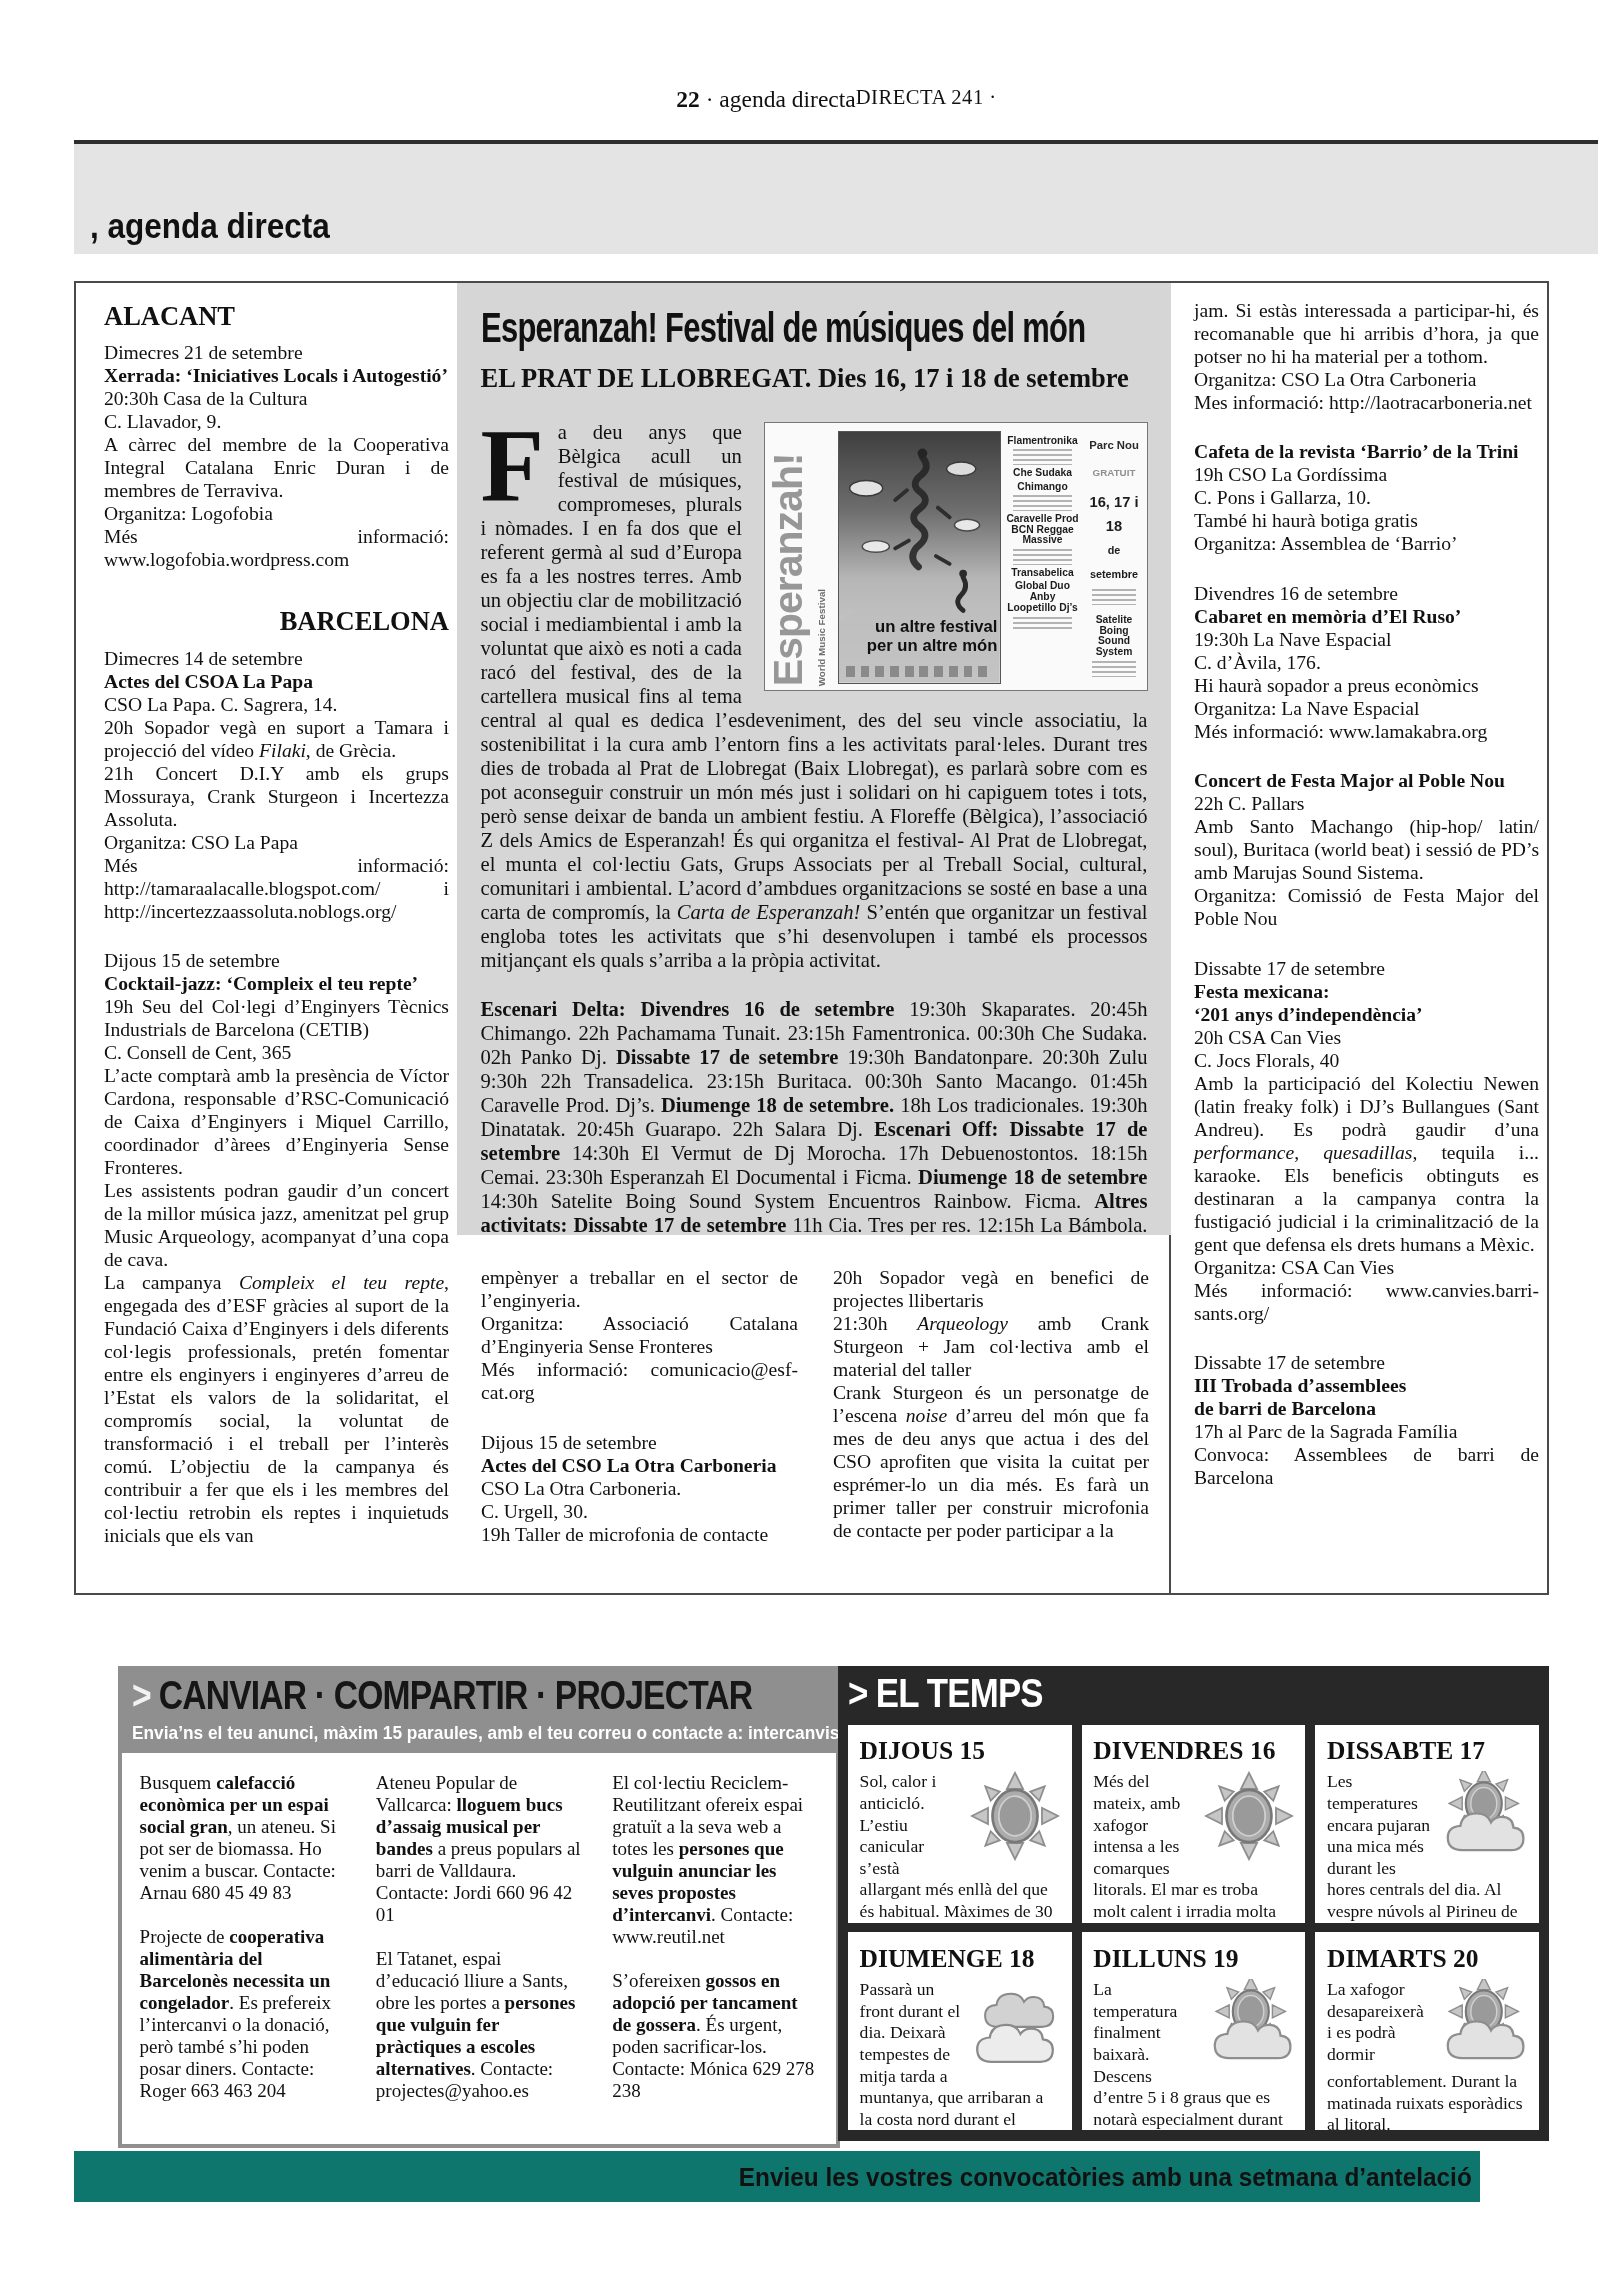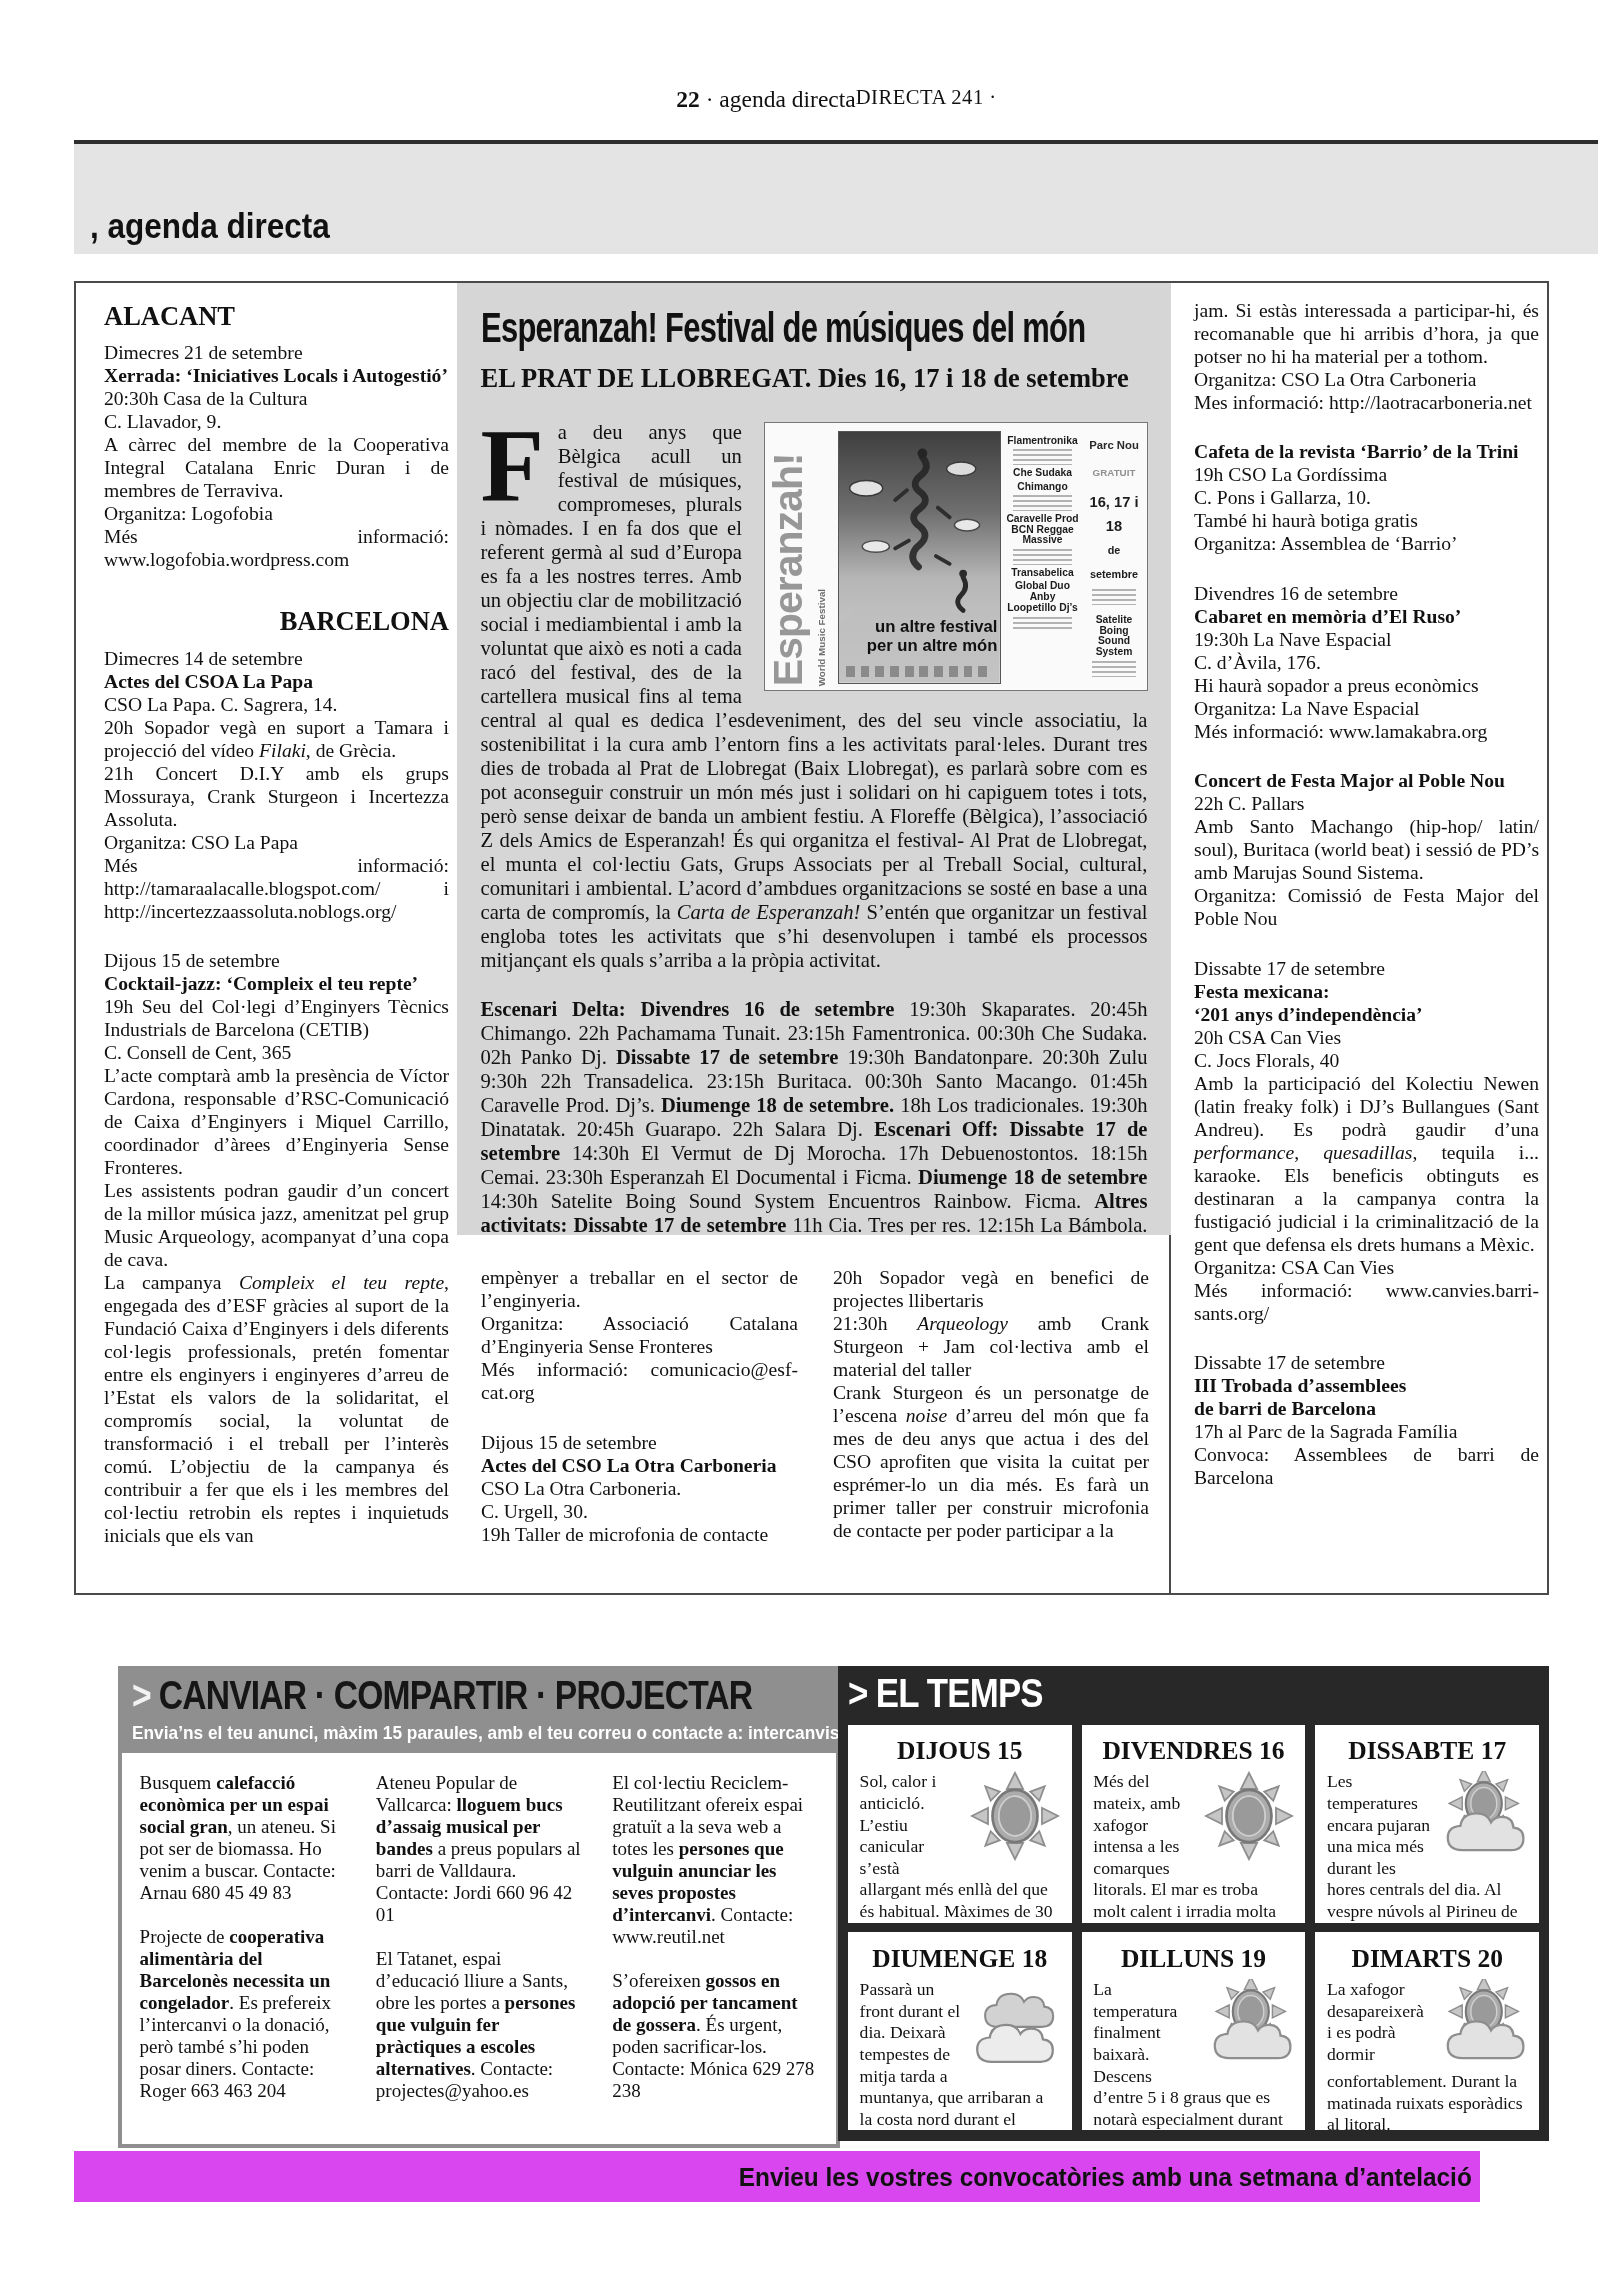--- a/index.html
+++ b/index.html
@@ -85,27 +85,27 @@
   .cv-ad { margin-bottom:21.6px; }
 
   
   .temps { position:absolute; left:838px; top:1666px; width:711px; height:475px; background:#282828;
            padding:3.9px 9.8px 9.8px; overflow:hidden; }
   .tm-title { font-family:"Liberation Sans",sans-serif; font-weight:bold; font-size:41px; color:#fff;
               white-space:nowrap; transform:scaleX(.85); transform-origin:left top; letter-spacing:-1px; }
   .tm-title .chev { padding-right:9.8px; }
   .tm-grid { display:grid; grid-template-columns:repeat(3,1fr); gap:9.8px; margin-top:7.8px; }
   .tm-card { background:#fff; height:198px; padding:11.8px 11.8px 7.8px; overflow:hidden; }
-  .tm-h { font-size:25.5px; font-weight:bold; margin-bottom:4.9px;text-align:center; }
+  .tm-h { font-size:25.5px; font-weight:bold; margin-bottom:4.9px; }
   .tm-ic { float:right; width:90px; height:90px; margin:0 0 2px 5.9px; }
   .tm-ic svg { width:100%; height:100%; }
   .tm-t { font-size:17.6px; line-height:21.6px; text-align:left; }
 
   
-  .footband { position:absolute; left:74px; top:2151px; width:1406px; height:51px; background:#d946ef; }
+  .footband { position:absolute; left:74px; top:2151px; width:1406px; height:51px; background:#0f766e; }
   .footband .ft { position:absolute; right:7.8px; top:50%; transform:translateY(-50%) scaleX(.92);
                   transform-origin:right center; font-family:"Liberation Sans",sans-serif; font-weight:bold;
                   font-size:26.5px; white-space:nowrap; }
 </style>
 </head>
 <body>
 
 <div class="page">
 
   <div class="mast">

